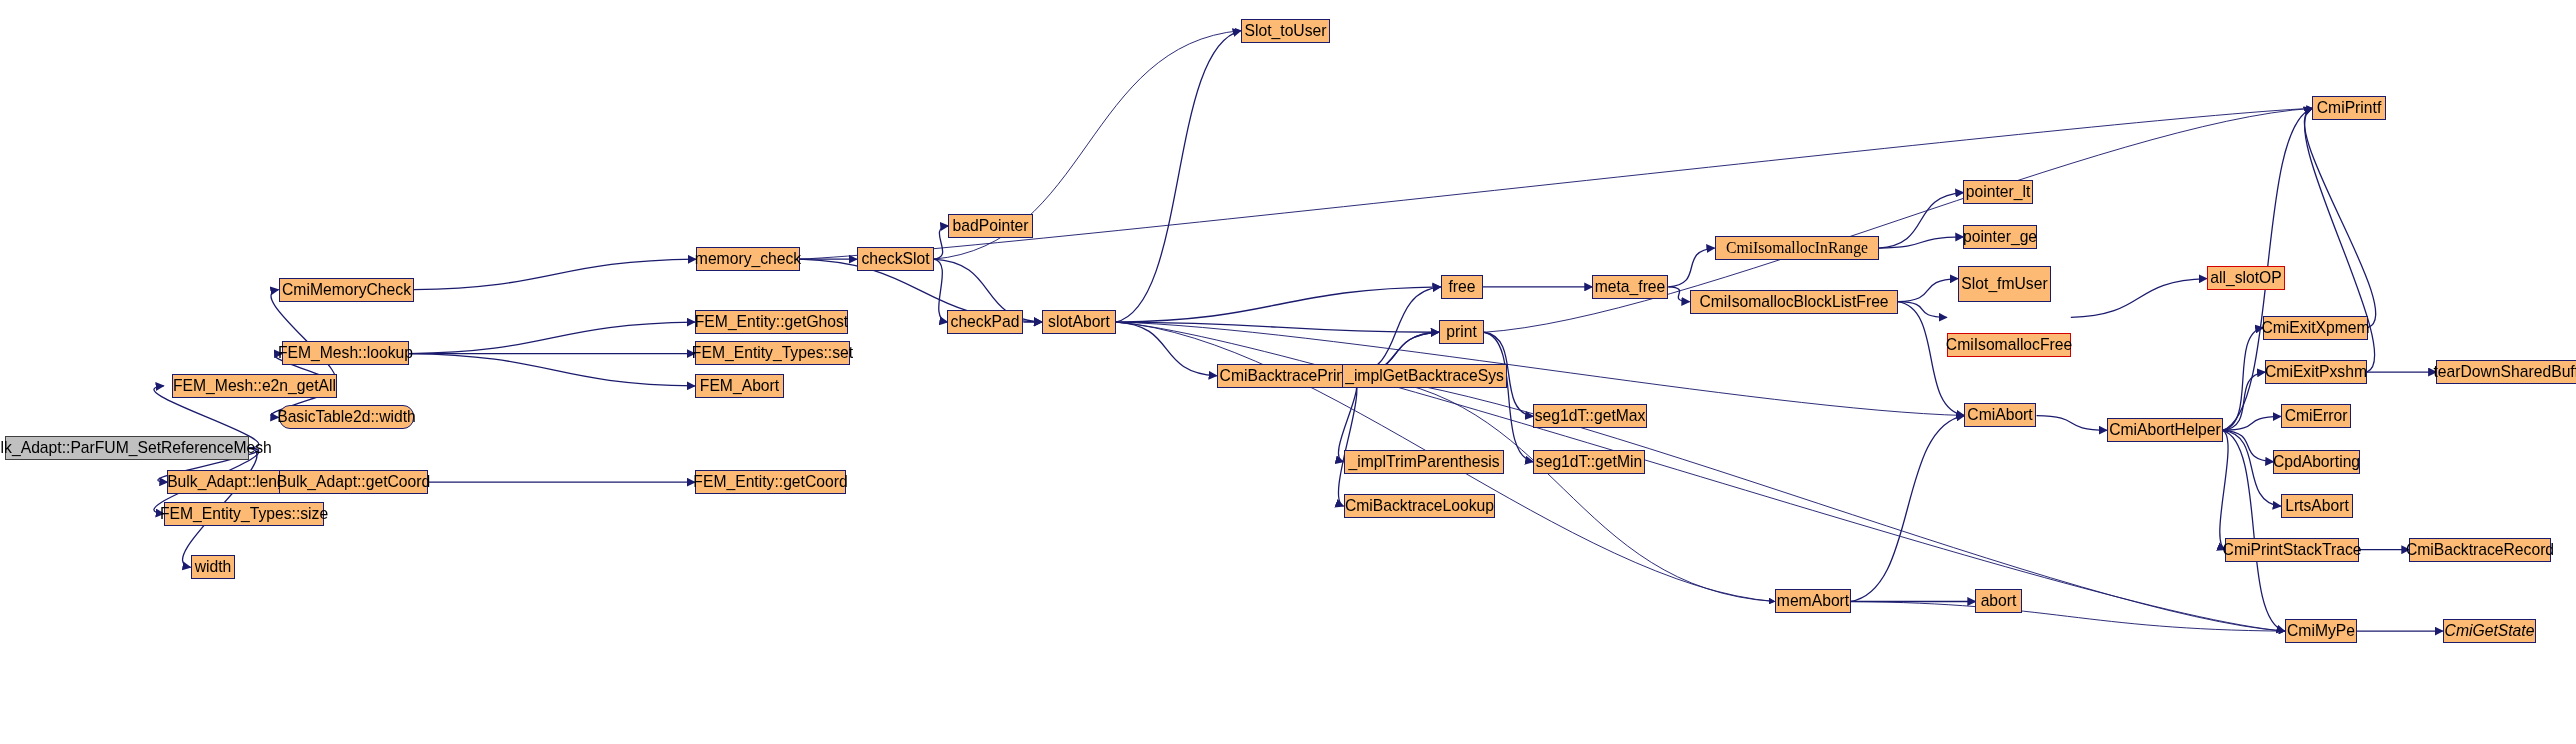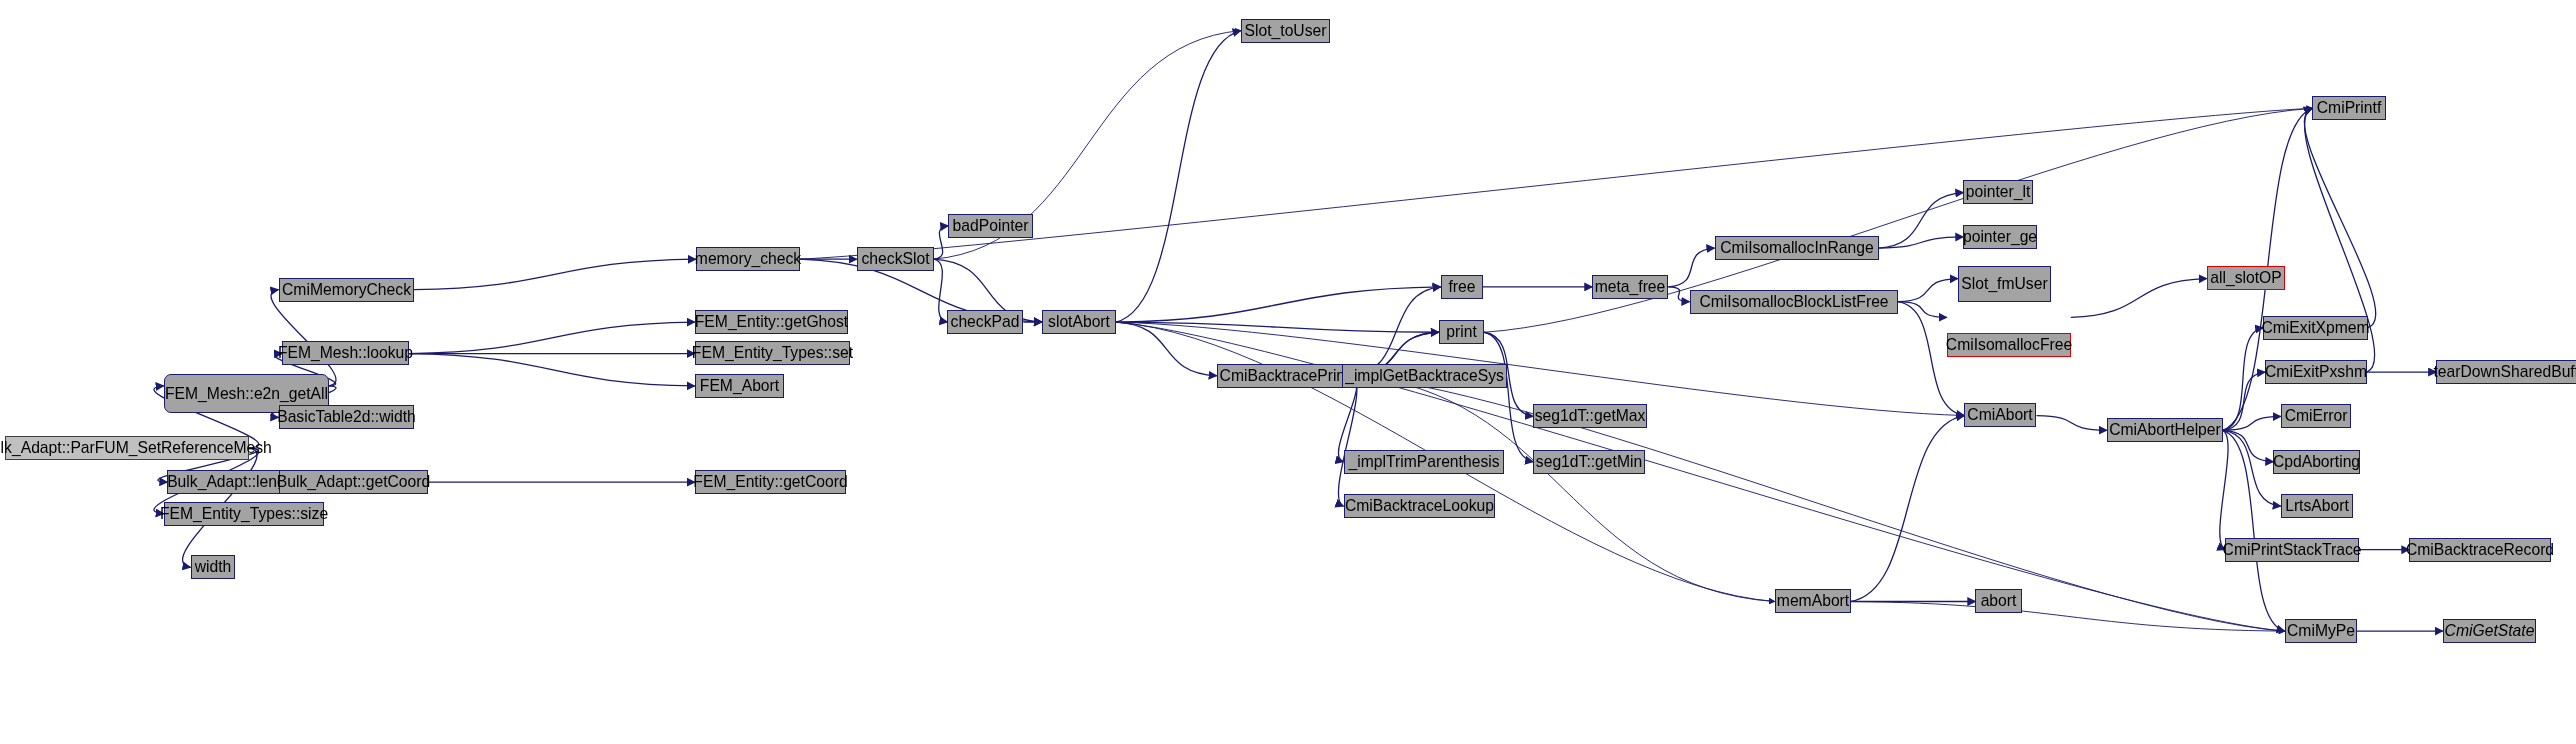--- a/index.html
+++ b/index.html
@@ -1,20 +1,20 @@
 <!DOCTYPE html>
 <html style="font-size:15px"><head>
 <meta charset="utf-8">
 <style>
   html,body{margin:0;padding:0;background:#ffffff;}
   #canvas{position:relative;width:2576px;height:745px;background:#ffffff;
           font-family:"Liberation Sans","DejaVu Sans",sans-serif;overflow:hidden;}
   svg.edges{position:absolute;left:0;top:0;width:2576px;height:745px;pointer-events:none;}
   .node{position:absolute;box-sizing:border-box;border:0.9px solid #1b1b6e;
-        background:#a3a3a3;color:#000000;font-size:15.7px;line-height:1;
+        background:#fdba74;color:#000000;font-size:15.7px;line-height:1;
         display:flex;align-items:center;justify-content:center;white-space:nowrap;
         padding:0 6.5px;}
   .node.root{background:#c0c0c0;border-color:#404040;}
   .node.alert{border-color:#d40000;}
 </style>
 </head>
 <body>
 
 <div id="canvas">
   <svg class="edges" id="edge-layer" viewBox="0 0 2784 805" xmlns="http://www.w3.org/2000/svg">
@@ -88,39 +88,39 @@
         <path d="M 2000 650 C 2078.75 650, 2056.25 650, 2135 650" fill="none" stroke="#1b1b6e" stroke-width="1.4" marker-end="url(#arrow)"></path>
         <path d="M 2000 650 C 2073.35 637.94, 2049.65 461.06, 2123 449" fill="none" stroke="#1b1b6e" stroke-width="1.4" marker-end="url(#arrow)"></path>
         <path d="M 2000 650 C 2220 651.92, 2249 680.08, 2469 682" fill="none" stroke="#1b1b6e" stroke-width="1" marker-end="url(#arrow)"></path>
         <path d="M 2547 682 C 2606.85 682, 2580.15 682, 2640 682" fill="none" stroke="#1b1b6e" stroke-width="1.4" marker-end="url(#arrow)"></path>
       </g>
   </svg>
   <div id="node-layer">
       <div class="node root" style="left: 4.6px; top: 436px; width: 244px; height: 24px;">
         <span>Bulk_Adapt::ParFUM_SetReferenceMesh</span>
       </div>
-      <div class="node" style="left: 164px; top: 374px; width: 165px; height: 39px; border-radius: 7px;">
+      <div class="node" style="left: 172px; top: 374px; width: 165px; height: 24px;">
         <span>FEM_Mesh::e2n_getAll</span>
       </div>
       <div class="node" style="left: 167px; top: 470px; width: 132px; height: 24px;">
         <span>Bulk_Adapt::length</span>
       </div>
       <div class="node" style="left: 164px; top: 502px; width: 160px; height: 24px;">
         <span>FEM_Entity_Types::size</span>
       </div>
       <div class="node" style="left: 191px; top: 555px; width: 44px; height: 24px;">
         <span>width</span>
       </div>
       <div class="node" style="left: 279px; top: 278px; width: 135px; height: 24px;">
         <span>CmiMemoryCheck</span>
       </div>
       <div class="node" style="left: 282px; top: 341px; width: 127px; height: 24px;">
         <span>FEM_Mesh::lookup</span>
       </div>
-      <div class="node" style="left: 279px; top: 405px; width: 135px; height: 24px;">
+      <div class="node" style="left: 279px; top: 405px; width: 135px; height: 24px; border-radius: 11px;">
         <span>BasicTable2d::width</span>
       </div>
       <div class="node" style="left: 279px; top: 470px; width: 149px; height: 24px;">
         <span>Bulk_Adapt::getCoord</span>
       </div>
       <div class="node" style="left: 696px; top: 247px; width: 104px; height: 24px;">
         <span>memory_check</span>
       </div>
       <div class="node" style="left: 695px; top: 310px; width: 153px; height: 24px;">
         <span>FEM_Entity::getGhost</span>
@@ -169,21 +169,21 @@
       </div>
       <div class="node" style="left: 1344px; top: 450px; width: 160px; height: 24px;">
         <span>_implTrimParenthesis</span>
       </div>
       <div class="node" style="left: 1344px; top: 494px; width: 151px; height: 24px;">
         <span>CmiBacktraceLookup</span>
       </div>
       <div class="node" style="left: 1592px; top: 275px; width: 76px; height: 24px;">
         <span>meta_free</span>
       </div>
-      <div class="node" style="left: 1715px; top: 236px; width: 164px; height: 24px;">
+      <div class="node" style="left: 1715px; top: 236px; width: 164px; height: 24px; font-family: Liberation Serif, serif;">
         <span>CmiIsomallocInRange</span>
       </div>
       <div class="node" style="left: 1690px; top: 290px; width: 208px; height: 24px;">
         <span>CmiIsomallocBlockListFree</span>
       </div>
       <div class="node" style="left: 1963px; top: 180px; width: 70px; height: 24px;">
         <span>pointer_lt</span>
       </div>
       <div class="node" style="left: 1963px; top: 225px; width: 74px; height: 24px;">
         <span>pointer_ge</span>

